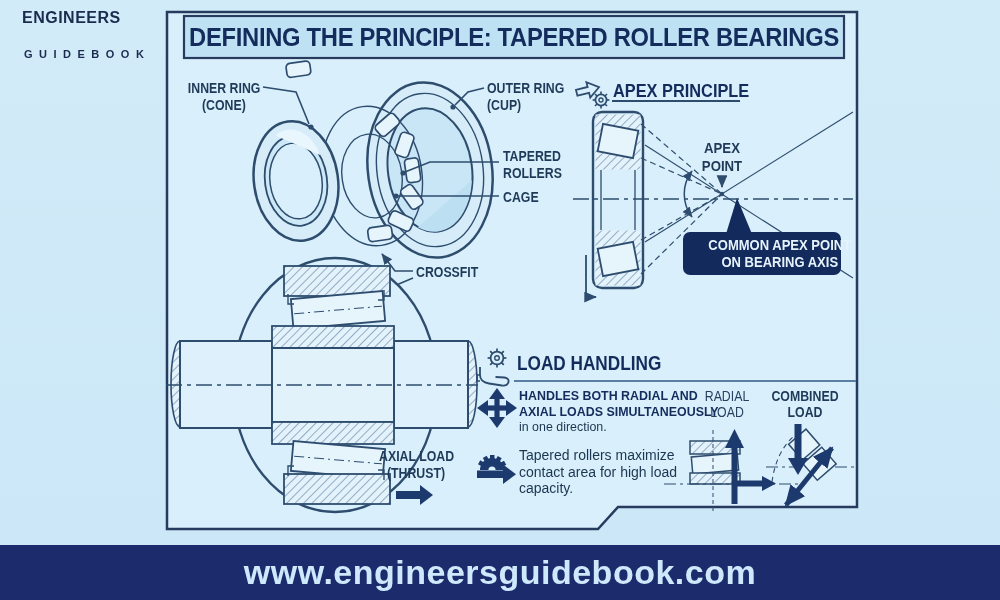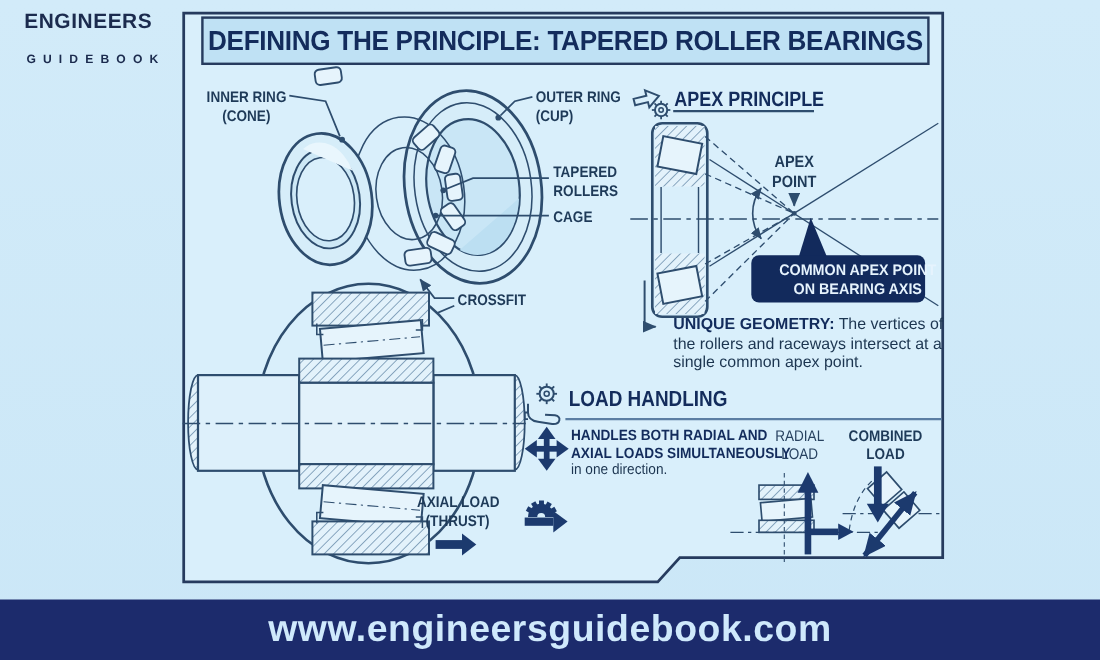--- a/index.html
+++ b/index.html
@@ -3,21 +3,21 @@
 <meta charset="utf-8">
 <style>
   * { box-sizing: border-box; margin: 0; padding: 0; }
   body { font-family: "Liberation Sans", sans-serif; }
   .stage { position: relative; width: 1000px; height: 600px; overflow: hidden;
            background: linear-gradient(180deg, #d2ebf9 0%, #cbe7f7 100%); }
   svg.art { position: absolute; left: 0; top: 0; }
   .abs { position: absolute; }
 
   
-  .logo-title { left: 22px; top: 9px; font-size: 19px; font-weight: 700;
+  .logo-title { left: 22px; top: 9px; font-size: 16px; font-weight: 700;
                 color: #1b2b4e; letter-spacing: 0.5px; text-align: center; }
   .logo-sub   { left: 24px; top: 48px; font-size: 11px; font-weight: 700;
                 color: #1b2b4e; letter-spacing: 6.5px; }
 
   
   .title-band { left: 184px; top: 16px; width: 660px; height: 42px;
                 display: flex; align-items: center; justify-content: center; }
   .title-text { font-size: 25px; font-weight: 700; color: #132c5c;
                 letter-spacing: -0.3px; white-space: nowrap;
                 transform: scaleX(0.95); transform-origin: center; }
@@ -330,36 +330,34 @@
 
   <div class="abs sec-head apex-head">APEX PRINCIPLE</div>
   <div class="abs lbl c apex-point">
     <div>APEX</div>
     <div>POINT</div>
   </div>
   <div class="abs badge">
     <div>COMMON APEX POINT</div>
     <div>ON BEARING AXIS</div>
   </div>
-  <div class="abs body-text geometry">
-    <b>UNIQUE GEOMETRY:</b><span> The vertices of the rollers and raceways intersect at a single common apex point.</span>
-  </div>
 
   <div class="abs sec-head load-head">LOAD HANDLING</div>
   <div class="abs bullet1">
     <span class="b">HANDLES BOTH RADIAL AND</span>
     <span class="b">AXIAL LOADS SIMULTANEOUSLY</span>
     <span class="r">in one direction.</span>
   </div>
   <div class="abs lbl c radial-lbl">
     <div>RADIAL</div>
     <div>LOAD</div>
   </div>
   <div class="abs lbl c combined-lbl">
     <div>COMBINED</div>
     <div>LOAD</div>
   </div>
+  <div class="abs body-text bullet2">Tapered rollers maximize contact area for high load capacity.</div>
 
   <div class="abs bottom-bar">
     <div class="bottom-url">www.engineersguidebook.com</div>
   </div>
 
 </div>
 
 </body></html>

